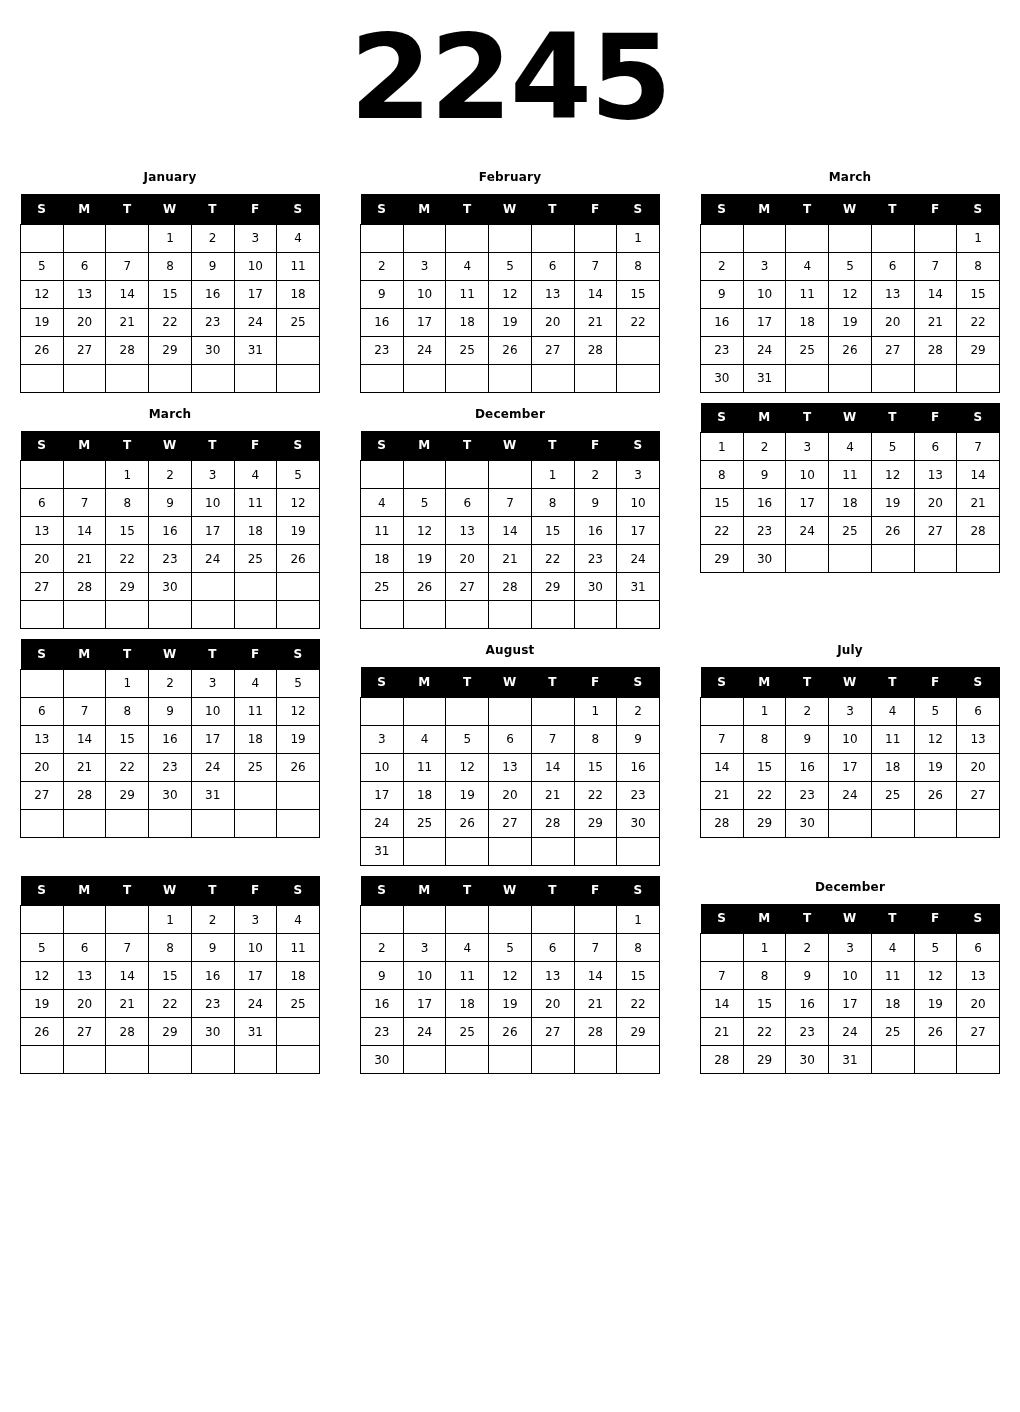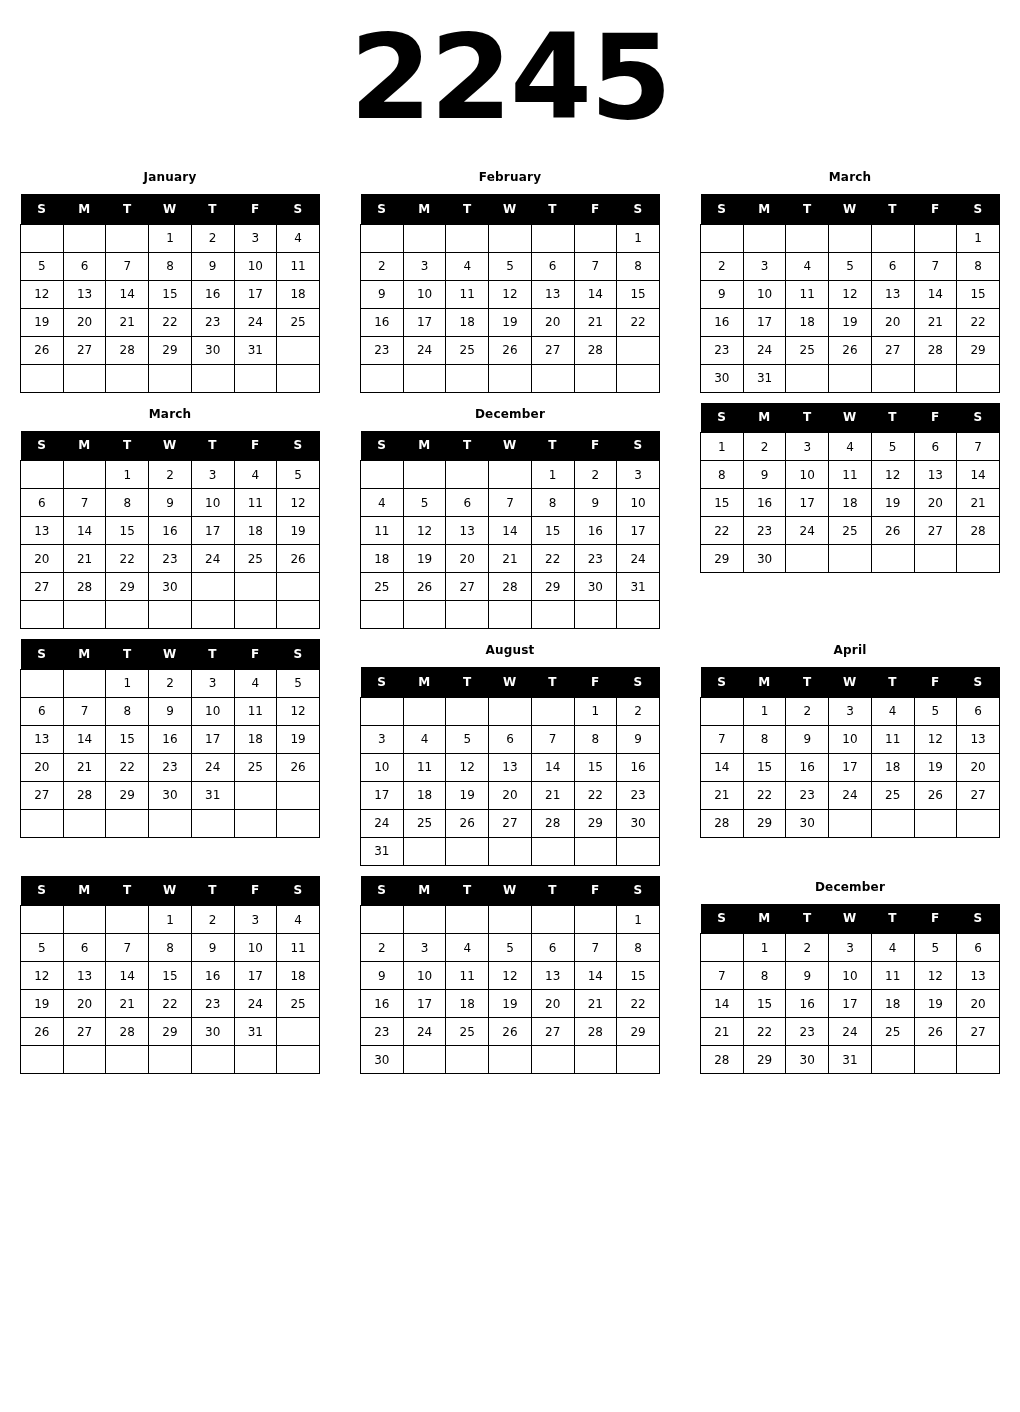--- a/index.html
+++ b/index.html
@@ -643,21 +643,21 @@
               <td class="empty"></td>
               <td class="empty"></td>
               <td class="empty"></td>
               <td class="empty"></td>
               <td class="empty"></td>
             </tr>
           </tbody>
         </table>
       </div>
       <div class="month">
-        <div class="month-name">April</div>
+        <div class="month-name">July</div>
         <table class="cal">
           <thead>
             <tr class="thead-row">
               <th>S</th>
               <th>M</th>
               <th>T</th>
               <th>W</th>
               <th>T</th>
               <th>F</th>
               <th>S</th>

